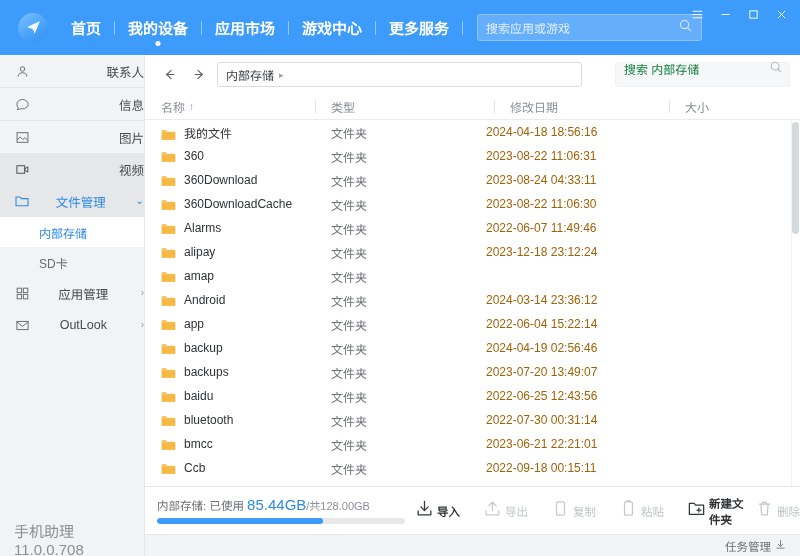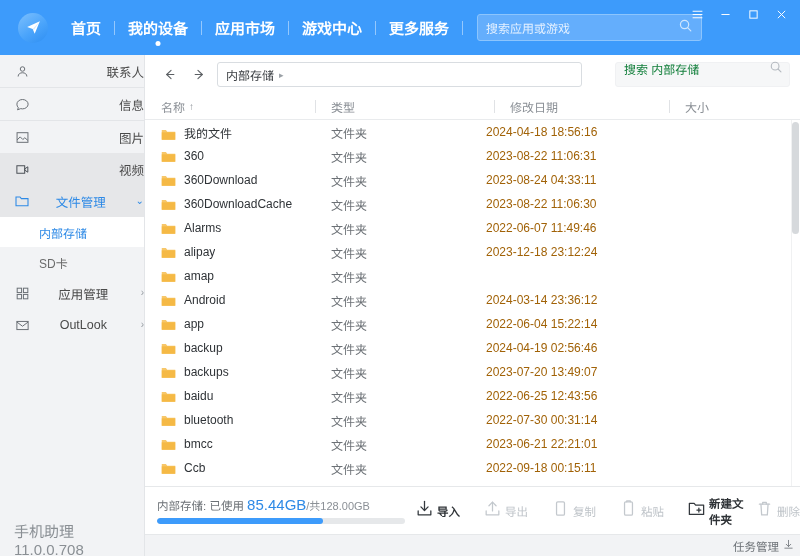--- a/index.html
+++ b/index.html
@@ -152,21 +152,21 @@
     width: 64px; display: flex; flex-direction: row; align-items: center;
     gap: 3px; cursor: pointer; padding: 3px 0; border-radius: 3px;
   }
   .act .lbl { font-size: 11.5px; color: #2f3337; font-weight: bold; }
   .act.disabled { cursor: default; }
   .act.disabled .lbl { color: #bfc4c9; font-weight: normal; }
 
   
   .statusbar {
     height: 22px; flex: 0 0 22px; background: #f2f3f5; border-top: 1px solid #e6e8ea;
-    display: flex; align-items: center; justify-content: flex-end; padding-right: 6px;
+    display: flex; align-items: center; justify-content: flex-end; padding-right: 14px;
   }
   .taskmgr { font-size: 11.5px; color: #6c7176; display: flex; align-items: center; gap: 4px; cursor: pointer; }
 </style>
 </head>
 <body>
 
 <div id="app">
 
   <div class="titlebar">
     <div class="logo">

